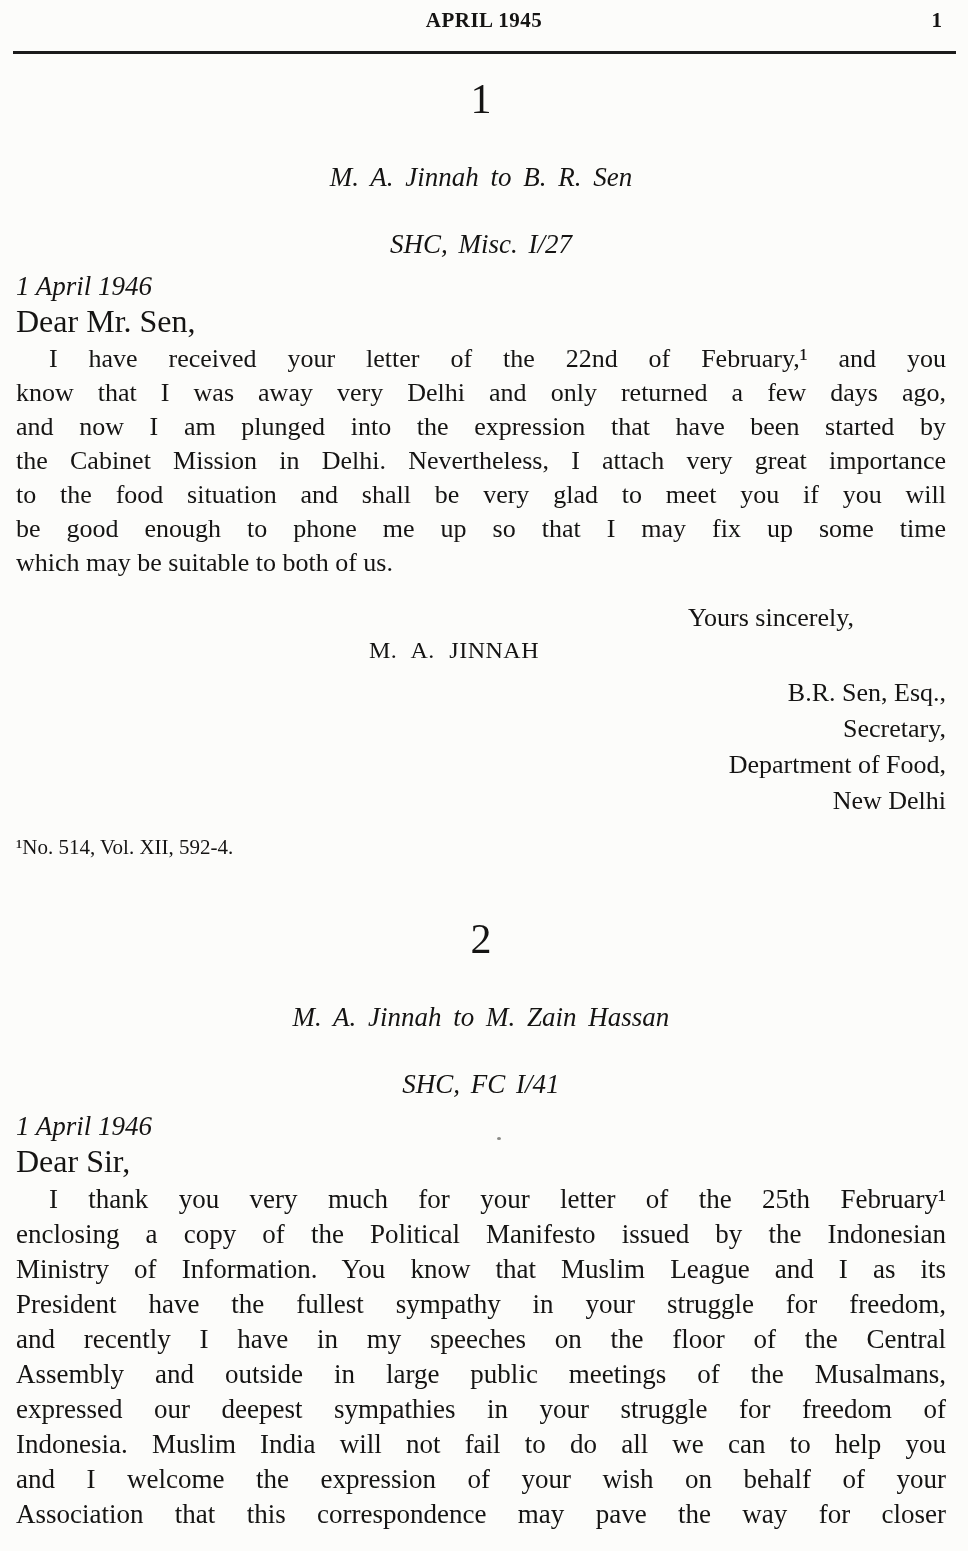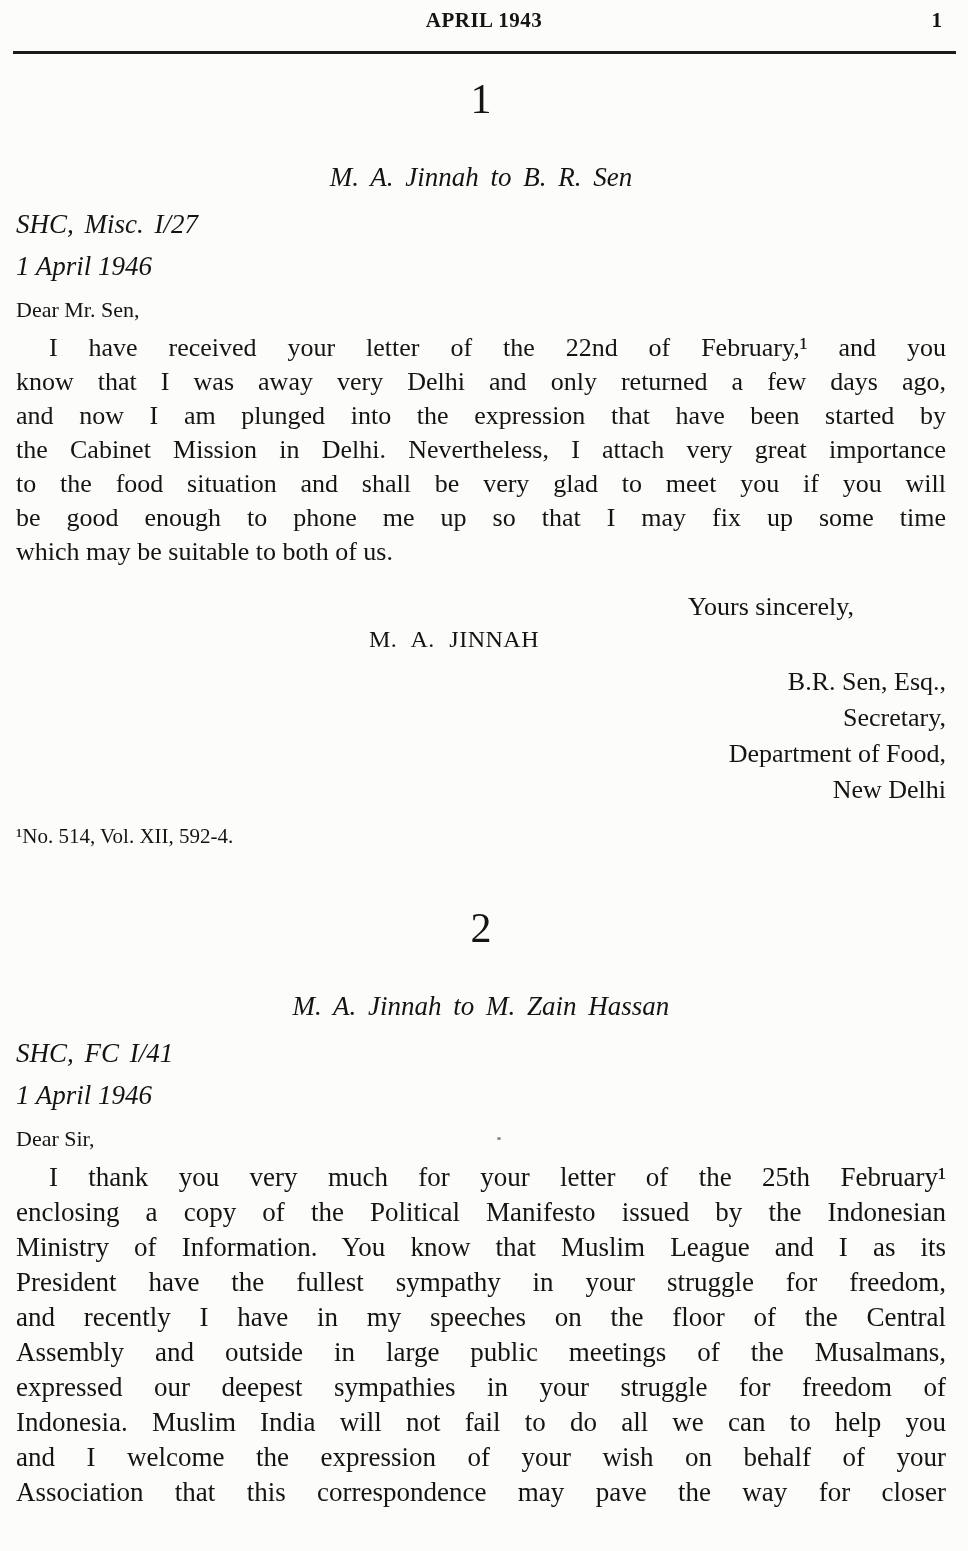--- a/index.html
+++ b/index.html
@@ -32,28 +32,28 @@
   .letter-number {
     text-align: center; font-size: 42px; line-height: 44px;
   }
   .num-1 { margin-top: 23px; }
   .num-2 { margin-top: 58px; }
   .letter-heading {
     text-align: center; font-style: italic; font-size: 27px;
     line-height: 32px; word-spacing: 5px; margin-top: 40px;
   }
   .letter-source {
-    font-style: italic; font-size: 27px;
-    line-height: 30px; word-spacing: 4px; margin-top: 16px;
+    text-align: center; font-style: italic; font-size: 27px;
+    line-height: 30px; word-spacing: 4px; margin-top: 36px;
   }
   .letter-date {
     font-style: italic; font-size: 27px;
     line-height: 30px; padding-right: 4px; margin-top: 12px;
   }
-  .salutation { font-size: 22px; line-height: 28px; margin-top: 15px; }
+  .salutation { font-size: 32px; line-height: 28px; margin-top: 6px; }
 
   .body-1 { margin-top: 7px; }
   .body-1 .body-line {
     font-size: 26px; line-height: 34px;
     text-align: justify; text-align-last: justify;
   }
   .body-2 { margin-top: 7px; }
   .body-2 .body-line {
     font-size: 27px; line-height: 35px;
     text-align: justify; text-align-last: justify;
@@ -78,21 +78,21 @@
     position: absolute; left: 497px; top: 1137px;
     width: 4px; height: 3px; background: #8a8a86; border-radius: 50%;
   }
 </style>
 </head>
 <body>
 
 <div class="page">
 
   <div class="header-row">
-    <div class="running-header">APRIL 1943</div>
+    <div class="running-header">APRIL 1945</div>
     <div class="page-number">1</div>
   </div>
   <div class="rule"></div>
 
   <div class="content">
 
     <div>
       <div class="letter-number num-1">1</div>
       <div class="letter-heading">M. A. Jinnah to B. R. Sen</div>
       <div class="letter-source">SHC, Misc. I/27</div>

